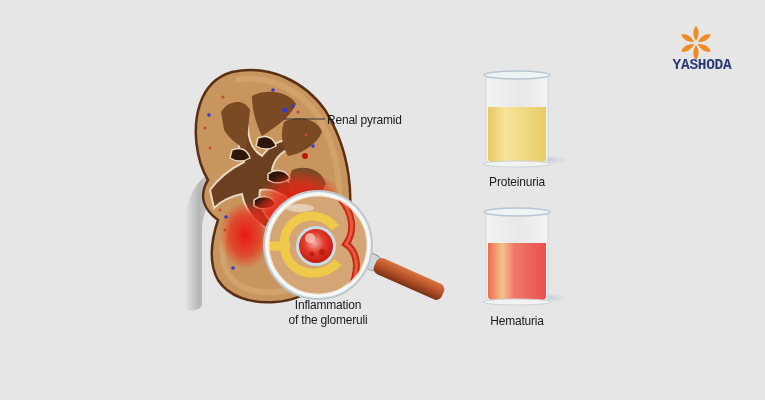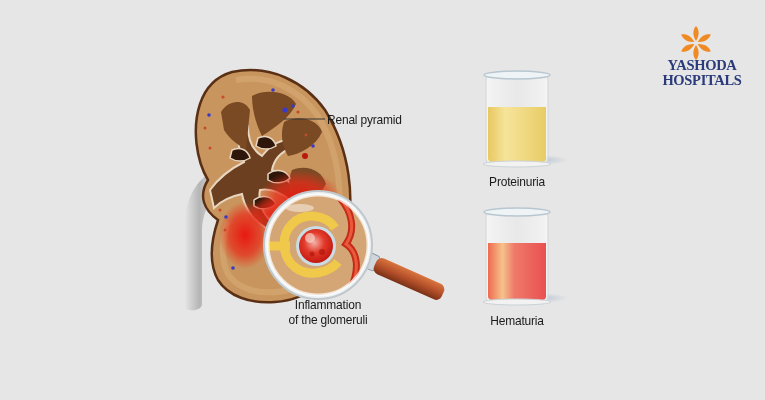--- a/index.html
+++ b/index.html
@@ -12,21 +12,21 @@
     .canvas { position: absolute; left: 0; top: 0; width: 765px; height: 400px; }
     .label {
       position: absolute; color: #1a1a1a; font-size: 13px; letter-spacing: -0.2px;
       transform: scaleX(0.92); transform-origin: left top; white-space: nowrap;
     }
     .label.center { text-align: center; transform-origin: center top; }
     .logo {
       position: absolute; left: 652px; top: 28px; width: 100px; text-align: center;
     }
     .logo-text {
-      font-family: Liberation Serif, serif; font-weight: bold; color: #2a3a7a;
+      font-family: Liberation Mono, monospace; font-weight: bold; color: #2a3a7a;
       font-size: 14.5px; line-height: 15px; letter-spacing: -0.3px;
       display: block;
     }
   </style>
 </head>
 <body>
 
 <svg class="canvas" viewBox="0 0 765 400" xmlns="http://www.w3.org/2000/svg">
   <defs>
     <linearGradient id="ureterGrad" x1="0" x2="1" y1="0" y2="0">
@@ -182,14 +182,13 @@
 <div class="label" style="left:327px; top:112px;">Renal pyramid</div>
 
 <div class="label center" style="left:280px; top:297px; width:96px;">Inflammation</div>
 <div class="label center" style="left:272px; top:312px; width:112px;">of the glomeruli</div>
 
 <div class="label center" style="left:477px; top:174px; width:80px;">Proteinuria</div>
 <div class="label center" style="left:477px; top:313px; width:80px;">Hematuria</div>
 
 <div class="logo" style="top:58px;">
   <span class="logo-text">YASHODA</span>
-  <span class="logo-text">HOSPITALS</span>
 </div>
 
 </body></html>

